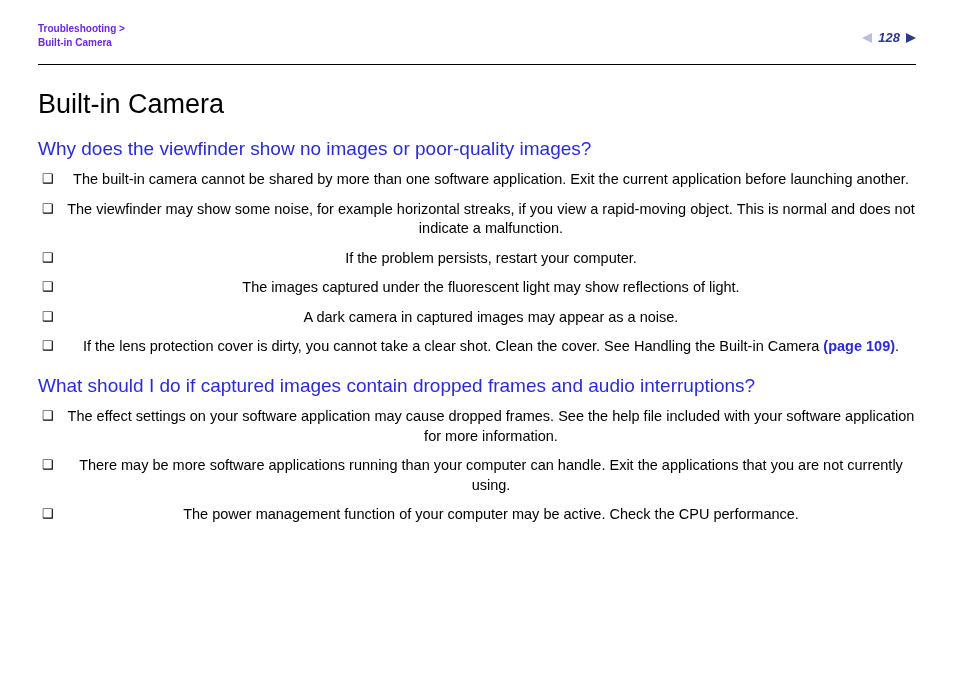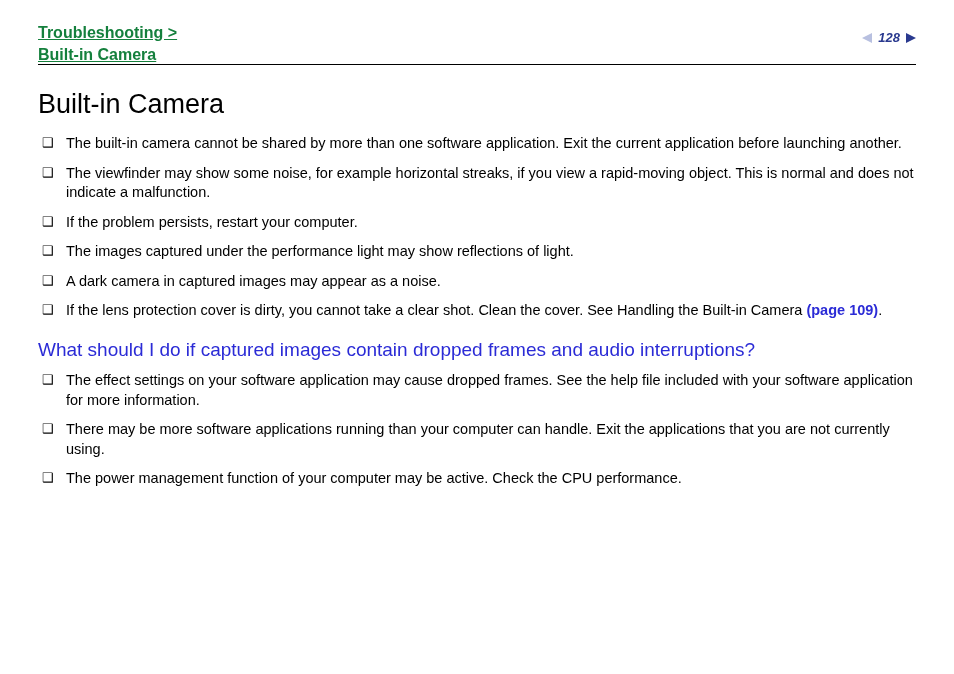--- a/index.html
+++ b/index.html
@@ -19,25 +19,24 @@
     box-sizing: border-box;
     padding: 22px 38px 20px 38px;
   }
   .header {
     display: flex;
     justify-content: space-between;
     align-items: flex-start;
     height: 38px;
   }
   .breadcrumb {
-    color: #15803d;
-    font-size: 16px;
+    color: #6d28d9;
+    font-size: 10px;
     font-weight: bold;
     line-height: 1.35;
-    text-decoration: underline;
   }
   .page-nav {
     display: flex;
     align-items: center;
     gap: 6px;
     margin-top: 8px;
   }
   .page-nav .num {
     color: #2a3a8f;
     font-style: italic;
@@ -66,20 +65,21 @@
   h2.question {
     font-size: 19px;
     font-weight: normal;
     color: #2b2bd6;
     margin: 18px 0 10px 0;
   }
   ul.items {
     list-style: none;
     padding: 0;
     margin: 0 0 6px 0;
+    text-align: center;
   }
   ul.items li {
     position: relative;
     padding-left: 28px;
     font-size: 14.5px;
     line-height: 1.35;
     margin-bottom: 10px;
     color: #000;
   }
   ul.items li::before {
@@ -111,27 +111,28 @@
       <span class="num">128</span>
       <span class="arrow-right"></span>
     </div>
   </div>
 
   <hr class="divider">
 
   <h1 class="title">Built-in Camera</h1>
 
   <div id="sections">
+      <h2 class="question">Why does the viewfinder show no images or poor-quality images?</h2>
       <ul class="items">
         <li><span>The built-in camera cannot be shared by more than one software application. Exit the current application before launching another.</span></li>
         <li><span>The viewfinder may show some noise, for example horizontal streaks, if you view a rapid-moving object. This is normal and does not indicate a malfunction.</span></li>
         <li><span>If the problem persists, restart your computer.</span></li>
       </ul>
       <ul class="items">
-        <li><span>The images captured under the performance light may show reflections of light.</span></li>
+        <li><span>The images captured under the fluorescent light may show reflections of light.</span></li>
         <li><span>A dark camera in captured images may appear as a noise.</span></li>
         <li><span>If the lens protection cover is dirty, you cannot take a clear shot. Clean the cover. See </span><span class="ref-bold">Handling the Built-in Camera </span><span class="ref-link">(page 109)</span><span>.</span></li>
       </ul>
       <h2 class="question">What should I do if captured images contain dropped frames and audio interruptions?</h2>
       <ul class="items">
         <li><span>The effect settings on your software application may cause dropped frames. See the help file included with your software application for more information.</span></li>
         <li><span>There may be more software applications running than your computer can handle. Exit the applications that you are not currently using.</span></li>
         <li><span>The power management function of your computer may be active. Check the CPU performance.</span></li>
       </ul>
     </div>

